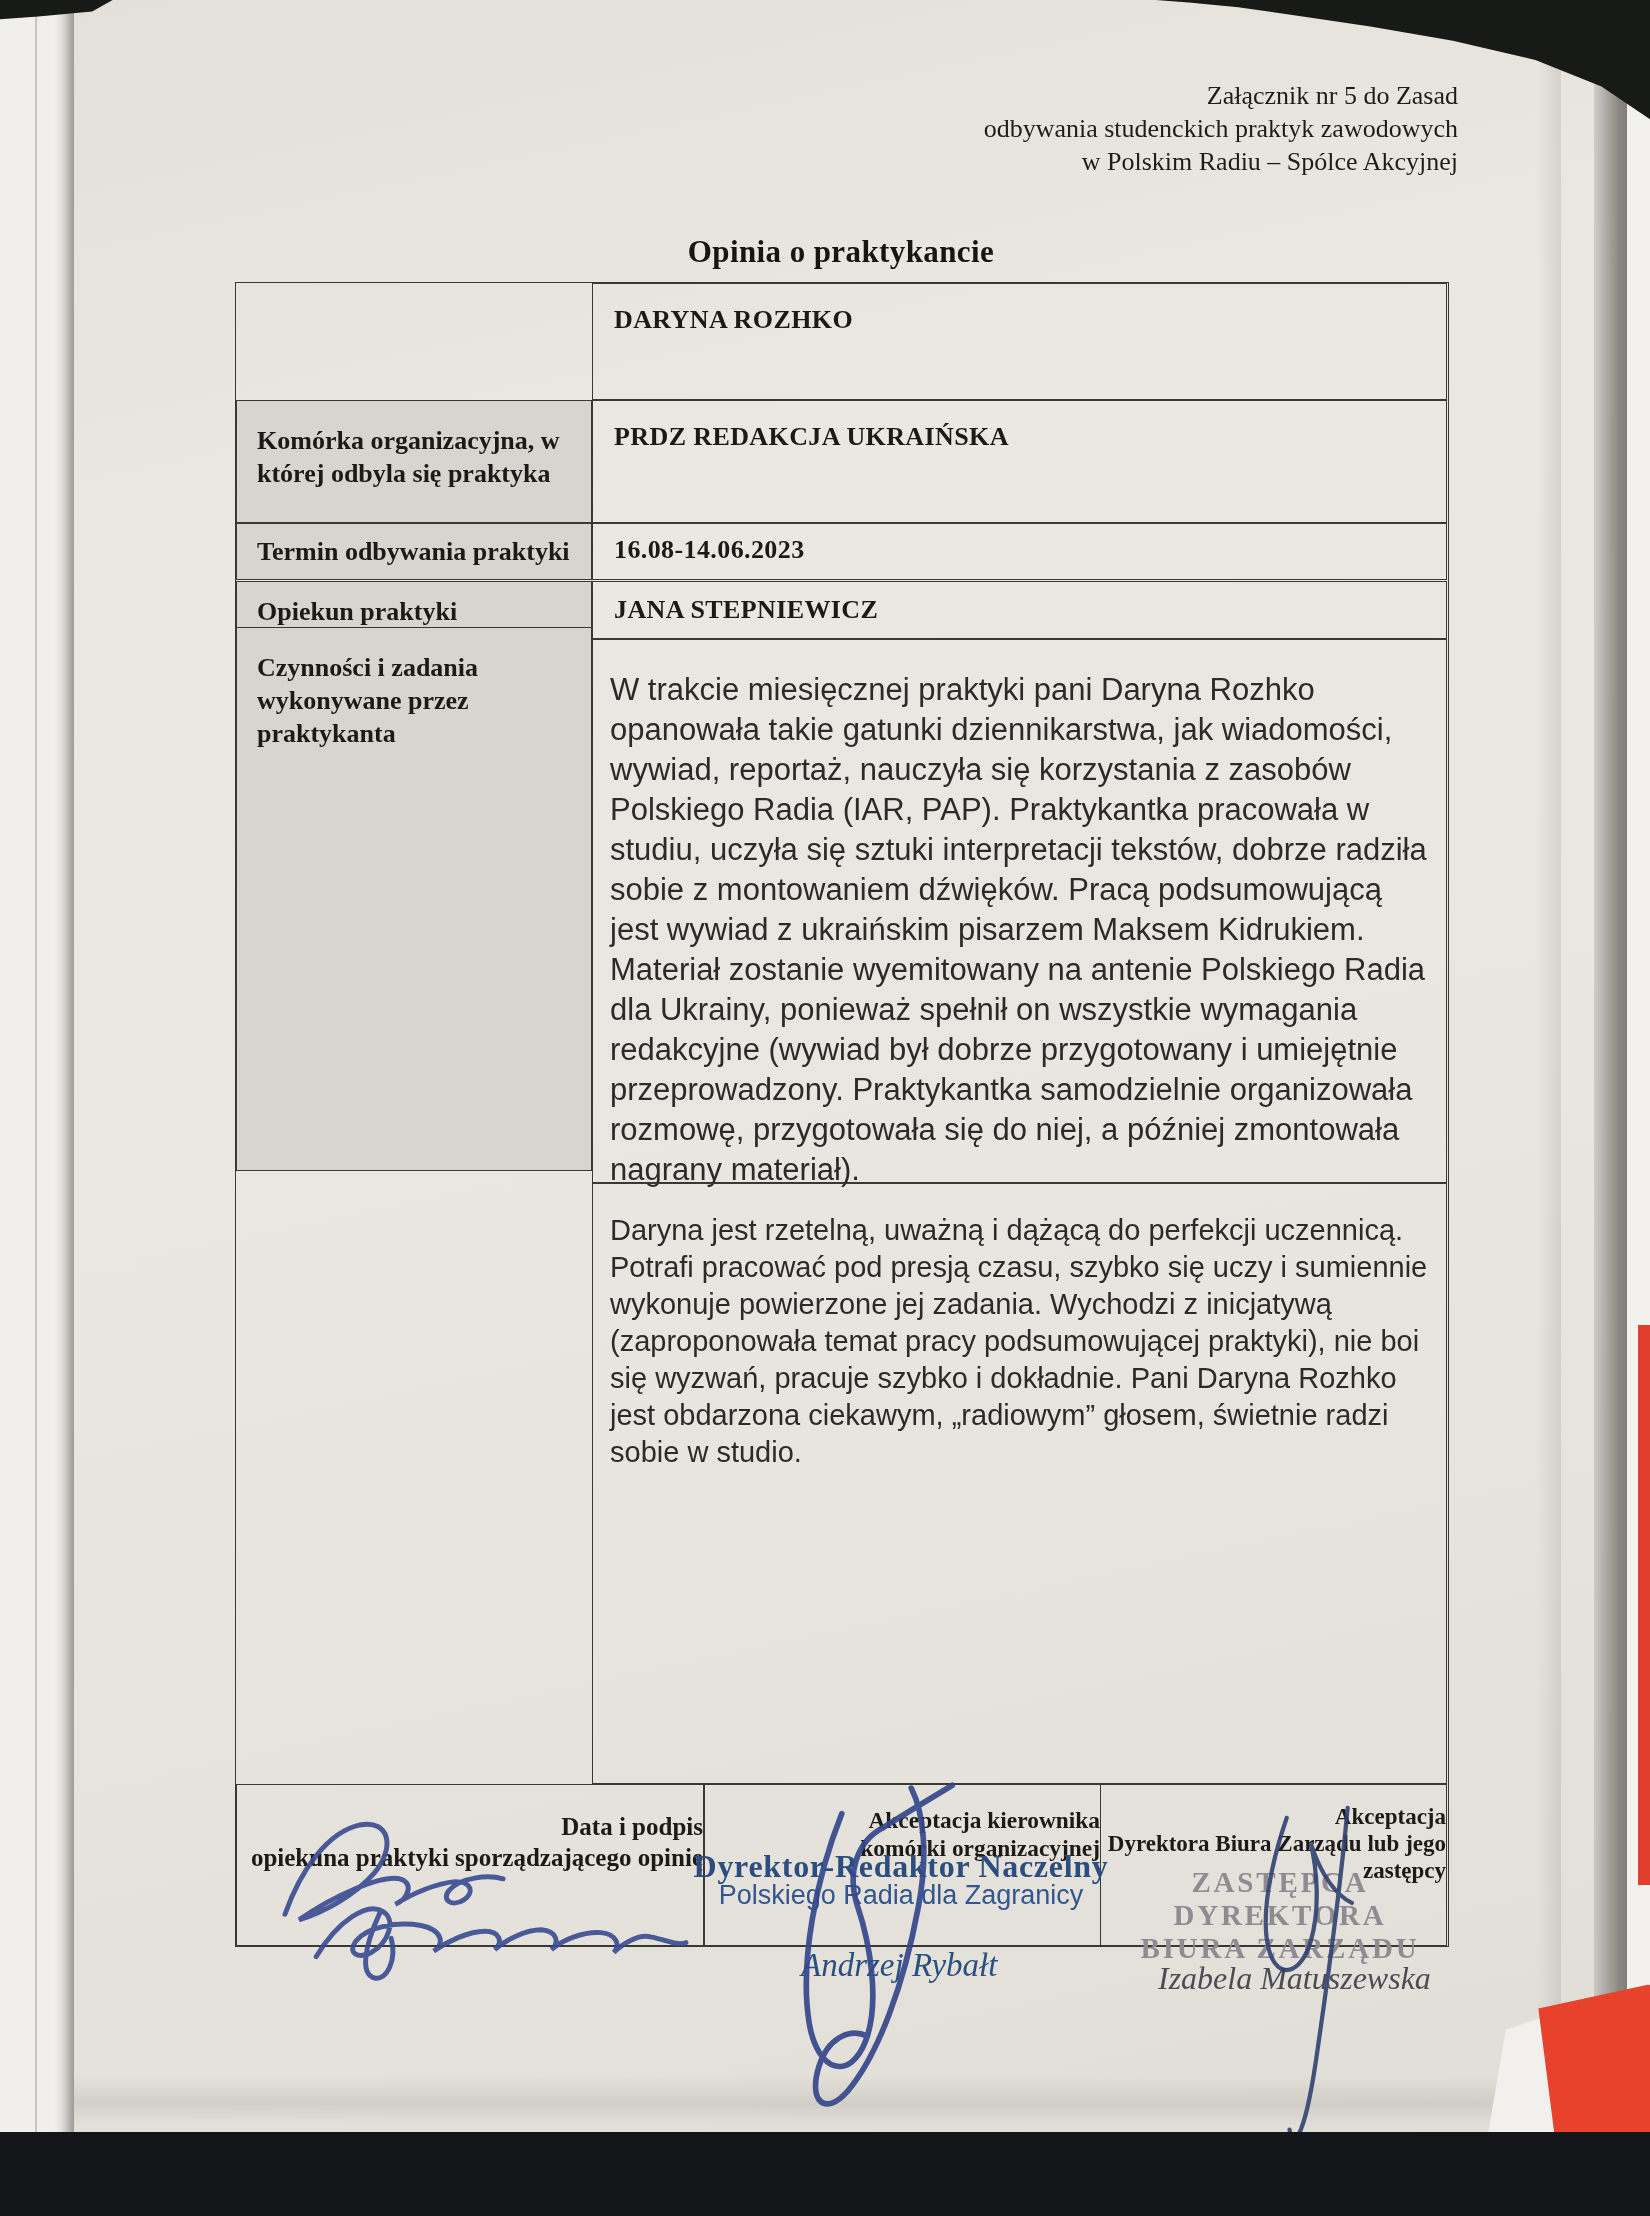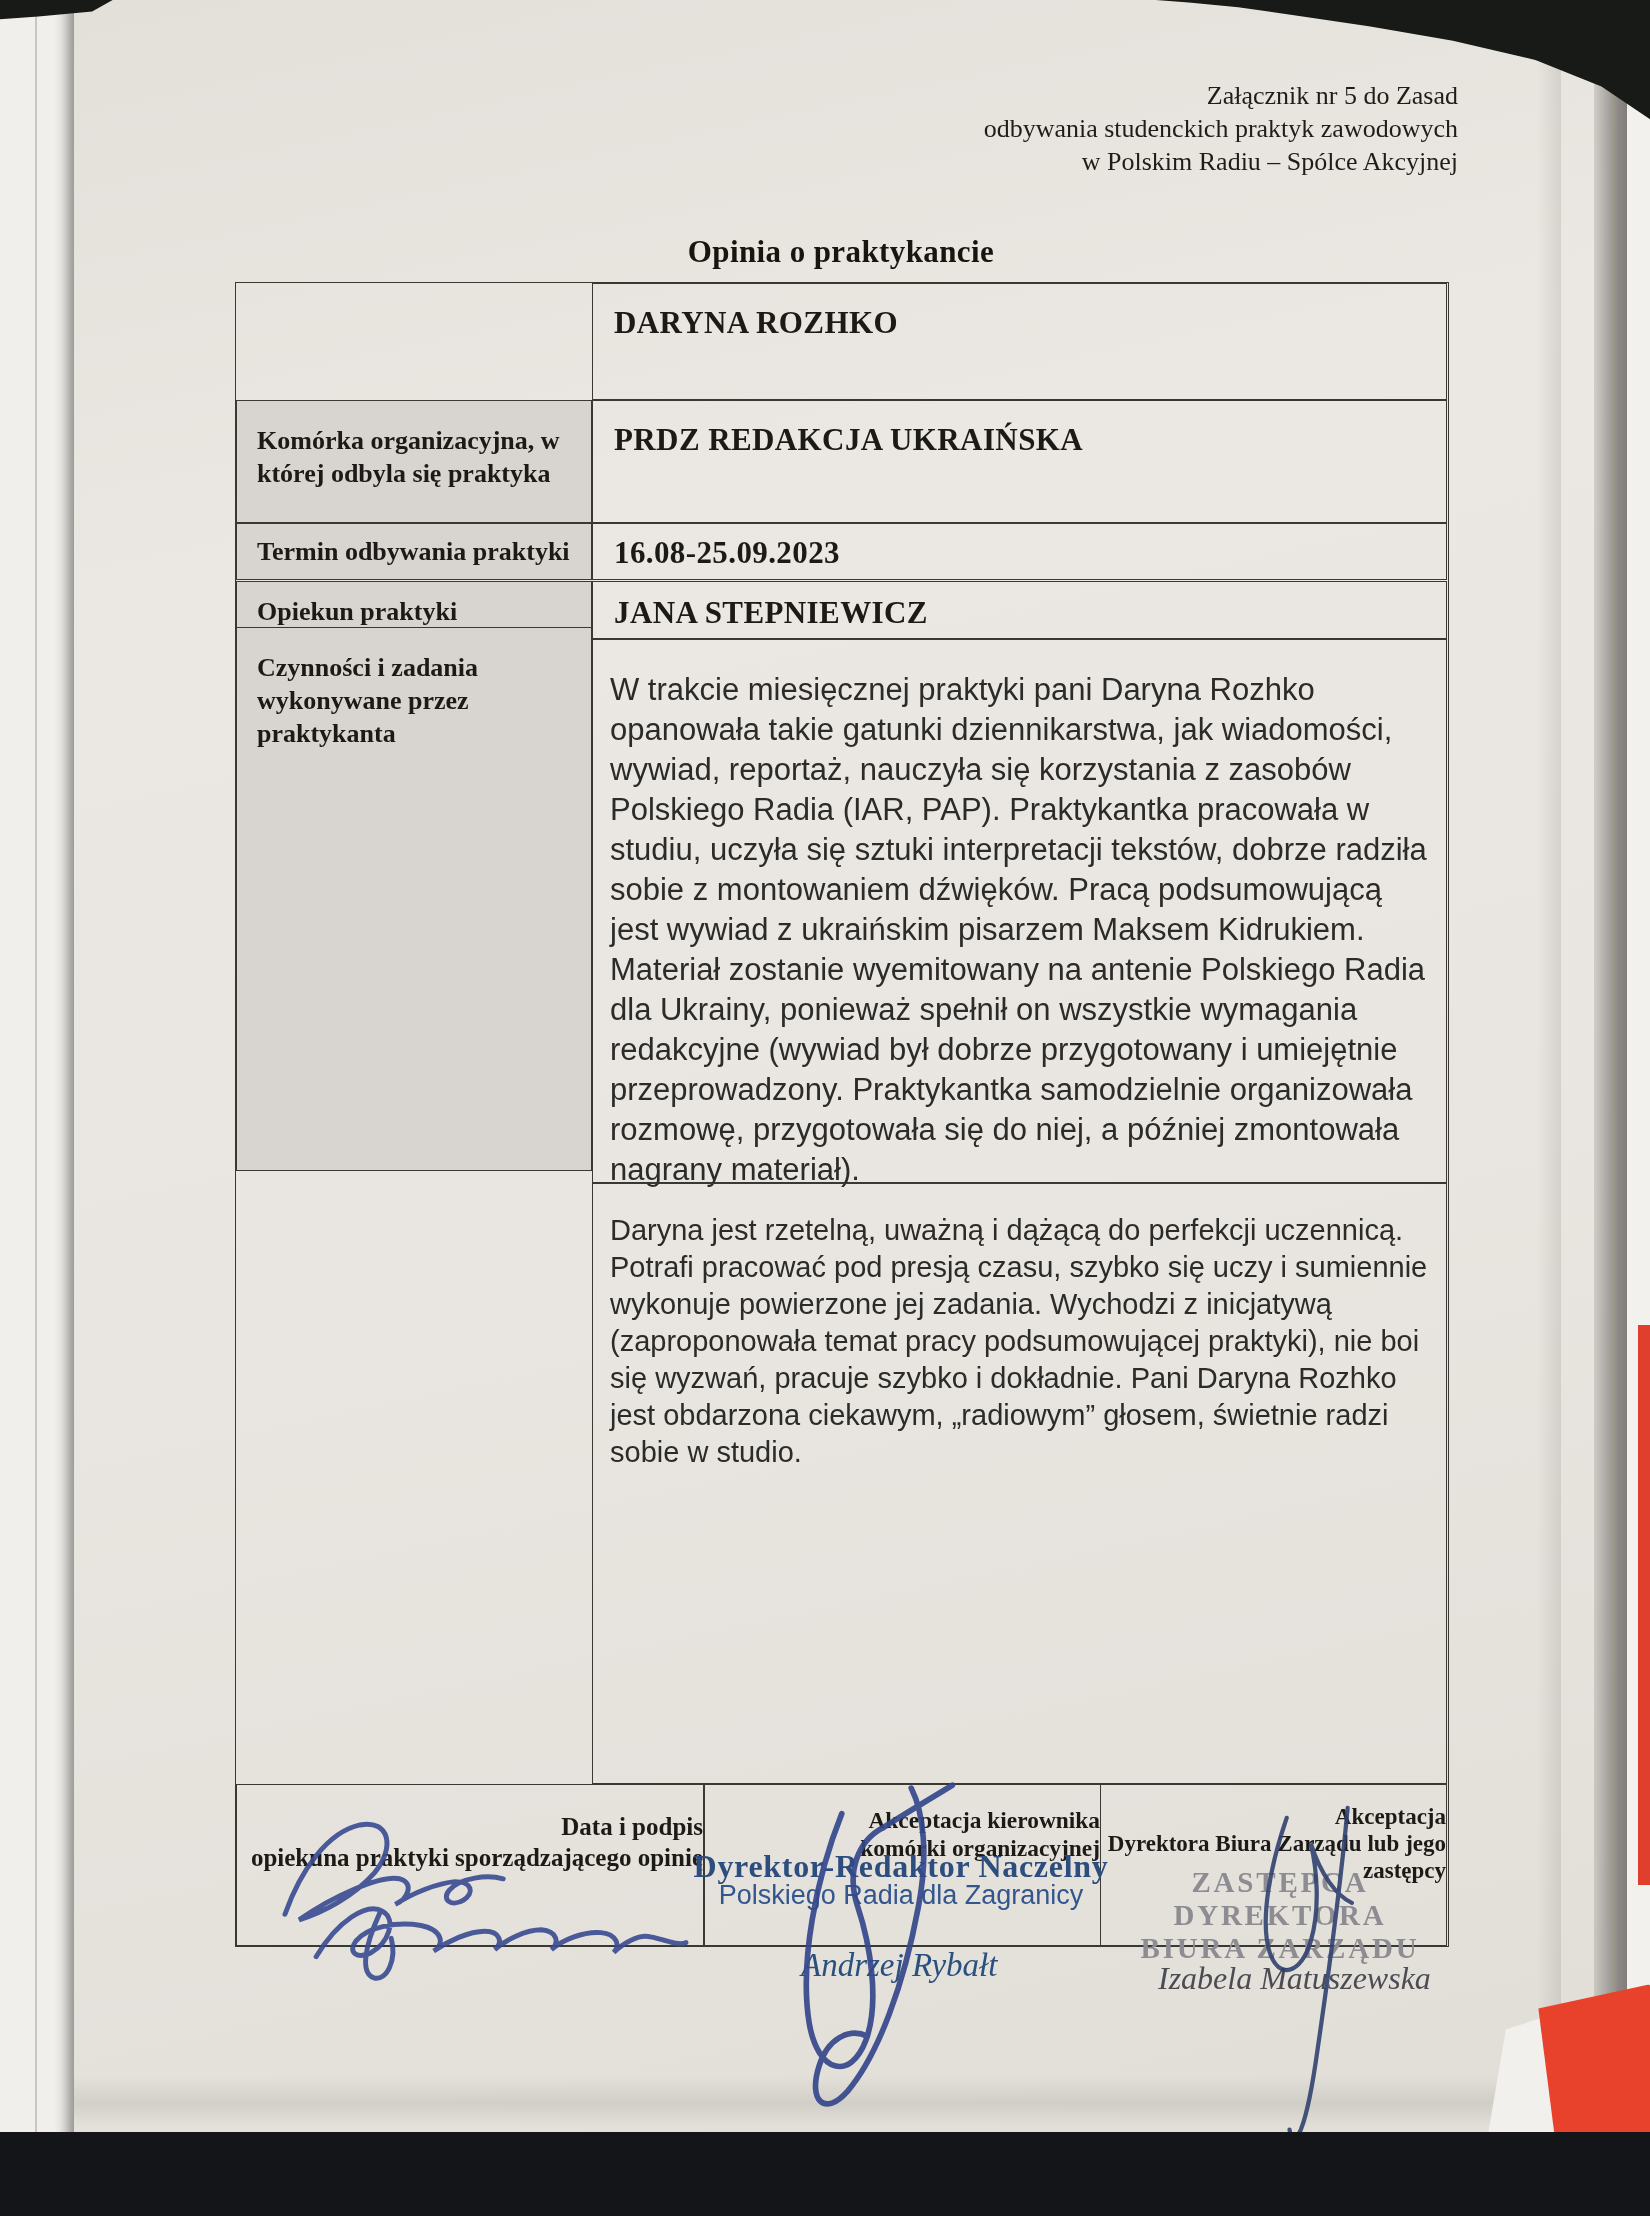--- a/index.html
+++ b/index.html
@@ -31,21 +31,21 @@
          clip-path:polygon(0 0,88% 0,72% 55%,30% 78%,0 92%);}
   
   .content{position:absolute;left:0;top:0;width:1651px;height:2216px;color:#242220;}
   .hdr{position:absolute;right:193px;top:79px;text-align:right;font-size:26px;line-height:33px;color:#1f1d1b;}
   .title{position:absolute;left:235px;top:234px;width:1212px;margin:0;text-align:center;
          font-size:31px;font-weight:bold;color:#17150f;letter-spacing:0.4px;}
   .tbl{position:absolute;left:235px;top:282px;width:1212px;height:1663px;border:1.4px solid #3a3833;}
   .cell{position:absolute;box-sizing:border-box;border:1.4px solid #3a3833;}
   .lblc{background:#d8d5d0;font-weight:bold;font-size:26px;line-height:33px;padding:23px 18.4px 0 20px;
         white-space:pre-line;color:#1c1a16;}
-  .valc{background:transparent;font-weight:bold;font-size:31px;padding:21px 18.4px 0 21px;
+  .valc{background:transparent;font-weight:bold;font-size:26px;padding:21px 18.4px 0 21px;
         letter-spacing:0.4px;color:#1c1a16;}
   .parc{background:transparent;font-family:"Liberation Sans",sans-serif;color:#2b2b29;}
   .par5{font-size:31px;line-height:40px;padding:30px 11.3px 0 17px;}
   .par6{font-size:29px;line-height:37px;padding:28px 11.3px 0 17px;}
   .sigc{background:transparent;text-align:right;font-weight:bold;white-space:pre-line;color:#1c1a16;}
   .sig-h1{padding-top:25.5px;font-size:25px;line-height:31px;}
   .sig-h2{padding-top:21px;font-size:23.4px;line-height:28px;}
   .sig-h3{padding-top:18.4px;font-size:23px;line-height:27px;}
   .stamp-blue-1{position:absolute;left:901px;top:1848px;transform:translateX(-50%);white-space:nowrap;
         font-size:32px;font-weight:bold;color:#2c4d7e;letter-spacing:0.7px;}
@@ -89,21 +89,21 @@
 
     <div class="tbl">
 
       <div class="cell valc" style="left:356px;top:0;width:855px;height:117px">DARYNA ROZHKO</div>
 
       <div class="cell lblc" style="left:0;top:117px;width:356px;height:123px">Komórka organizacyjna, w
 której odbyla się praktyka</div>
       <div class="cell valc" style="left:356px;top:117px;width:855px;height:123px">PRDZ REDAKCJA UKRAIŃSKA</div>
 
       <div class="cell lblc" style="left:0;top:240px;width:356px;height:57px;padding-top:11.3px">Termin odbywania praktyki</div>
-      <div class="cell valc" style="left:356px;top:240px;width:855px;height:57px;padding-top:11.3px">16.08-25.09.2023</div>
+      <div class="cell valc" style="left:356px;top:240px;width:855px;height:57px;padding-top:11.3px">16.08-14.06.2023</div>
 
       <div class="cell lblc" style="left:0;top:298px;width:356px;height:58px;padding-top:12.8px">Opiekun praktyki</div>
       <div class="cell valc" style="left:356px;top:298px;width:855px;height:58px;padding-top:12.8px">JANA STEPNIEWICZ</div>
 
       <div class="cell lblc" style="left:0;top:344px;width:356px;height:544px">Czynności i zadania
 wykonywane przez
 praktykanta</div>
       <div class="cell parc par5" style="left:356px;top:356px;width:855px;height:544px">W trakcie miesięcznej praktyki pani Daryna Rozhko opanowała takie gatunki dziennikarstwa, jak wiadomości, wywiad, reportaż, nauczyła się korzystania z zasobów Polskiego Radia (IAR, PAP). Praktykantka pracowała w studiu, uczyła się sztuki interpretacji tekstów, dobrze radziła sobie z montowaniem dźwięków. Pracą podsumowującą jest wywiad z ukraińskim pisarzem Maksem Kidrukiem. Materiał zostanie wyemitowany na antenie Polskiego Radia dla Ukrainy, ponieważ spełnił on wszystkie wymagania redakcyjne (wywiad był dobrze przygotowany i umiejętnie przeprowadzony. Praktykantka samodzielnie organizowała rozmowę, przygotowała się do niej, a później zmontowała nagrany materiał).</div>
 
       <div class="cell parc par6" style="left:356px;top:900px;width:855px;height:601px">Daryna jest rzetelną, uważną i dążącą do perfekcji uczennicą. Potrafi pracować pod presją czasu, szybko się uczy i sumiennie wykonuje powierzone jej zadania. Wychodzi z inicjatywą (zaproponowała temat pracy podsumowującej praktyki), nie boi się wyzwań, pracuje szybko i dokładnie. Pani Daryna Rozhko jest obdarzona ciekawym, „radiowym” głosem, świetnie radzi sobie w studio.</div>

